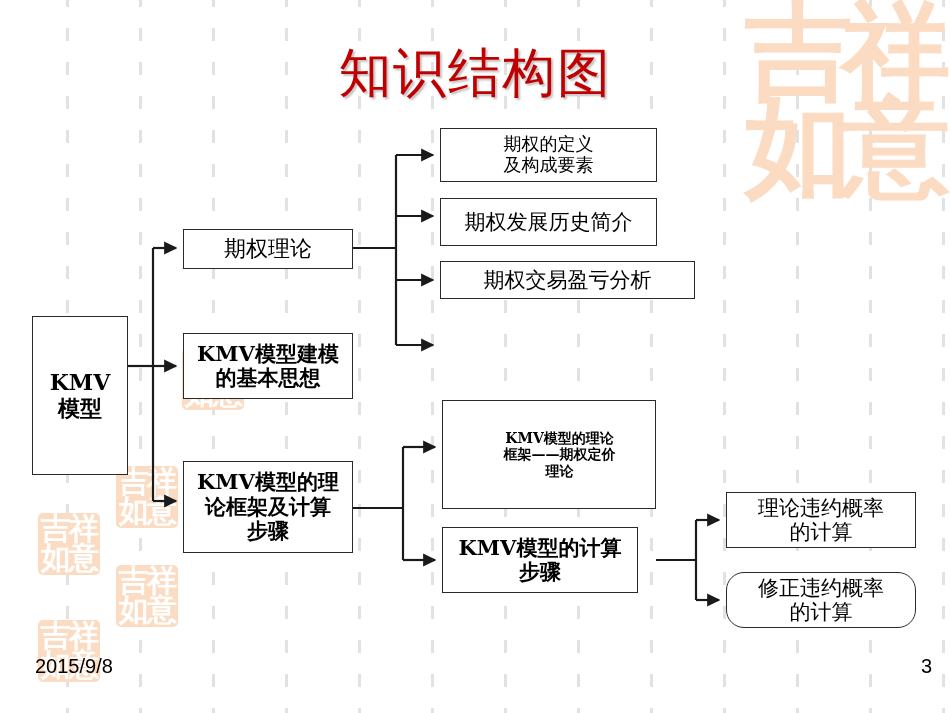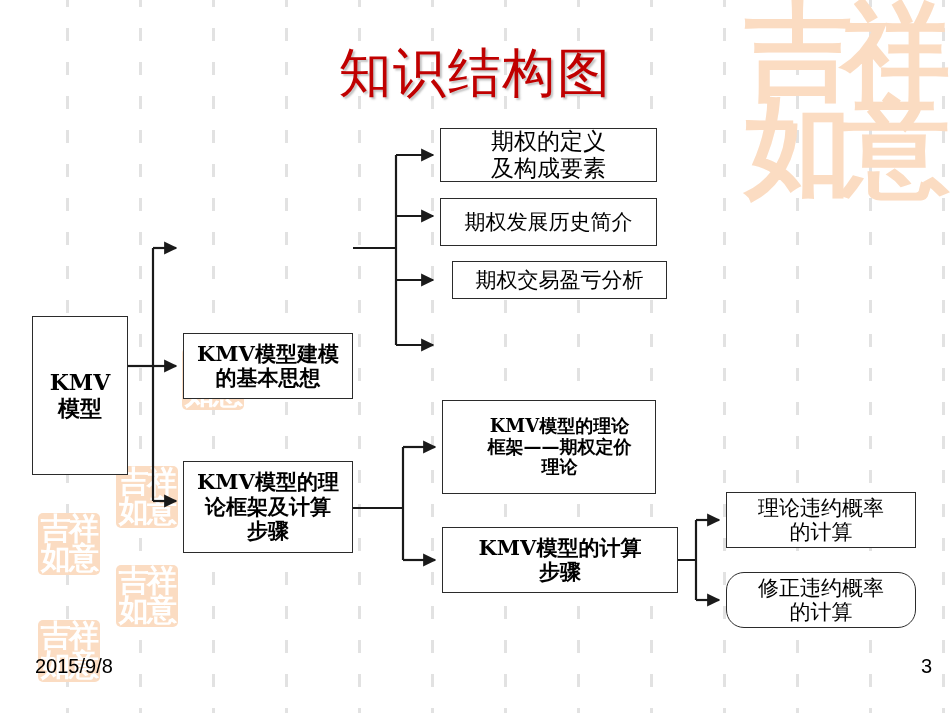--- a/index.html
+++ b/index.html
@@ -205,41 +205,42 @@
       <path d="M 656 560 L 696 560"></path>
       <path d="M 696 520 L 696 600"></path>
       <path d="M 696 520 L 719 520" marker-end="url(#arrow)"></path>
       <path d="M 696 600 L 719 600" marker-end="url(#arrow)"></path>
     </g>
   </svg>
 
   <div class="node bold" style="left: 32px; top: 284px; width: 96px; height: 159px; font-size: 22px; margin-top: 32px;">KMV
 模型</div>
 
+  <div class="node reg" style="left: 183px; top: 229px; width: 170px; height: 40px; font-size: 22px;">期权理论</div>
 
   <div class="node bold" style="left: 183px; top: 333px; width: 170px; height: 66px; font-size: 21px;">KMV模型建模
 的基本思想</div>
 
   <div class="node bold" style="left: 183px; top: 461px; width: 170px; height: 92px; font-size: 21px;">KMV模型的理
 论框架及计算
 步骤</div>
 
-  <div class="node reg" style="left: 440px; top: 128px; width: 217px; height: 54px; font-size: 23px;">期权的定义
+  <div class="node reg" style="left: 440px; top: 128px; width: 217px; height: 54px; font-size: 18px;">期权的定义
 及构成要素</div>
 
   <div class="node reg" style="left: 440px; top: 198px; width: 217px; height: 48px; font-size: 21px;">期权发展历史简介</div>
 
-  <div class="node reg" style="left: 440px; top: 261px; width: 215px; height: 38px; font-size: 21px; margin-left: 12px;">期权交易盈亏分析</div>
-
-
-  <div class="node bold" style="left: 442px; top: 400px; width: 214px; height: 94px; font-size: 18px; padding-left: 24px;">KMV模型的理论
+  <div class="node reg" style="left: 440px; top: 261px; width: 255px; height: 38px; font-size: 21px;">期权交易盈亏分析</div>
+
+
+  <div class="node bold" style="left: 442px; top: 400px; width: 214px; height: 109px; font-size: 14px; padding-left: 24px;">KMV模型的理论
 框架——期权定价
 理论</div>
 
-  <div class="node bold" style="left: 442px; top: 527px; width: 236px; height: 66px; font-size: 21px;">KMV模型的计算
+  <div class="node bold" style="left: 442px; top: 527px; width: 196px; height: 66px; font-size: 21px;">KMV模型的计算
 步骤</div>
 
   <div class="node reg" style="left: 726px; top: 492px; width: 190px; height: 56px; font-size: 21px;">理论违约概率
 的计算</div>
 
   <div class="node reg" style="left: 726px; top: 572px; width: 190px; height: 56px; font-size: 21px; border-radius: 18px;">修正违约概率
 的计算</div>
 
   <div id="footer-date">2015/9/8</div>
   <div id="footer-page">3</div>

